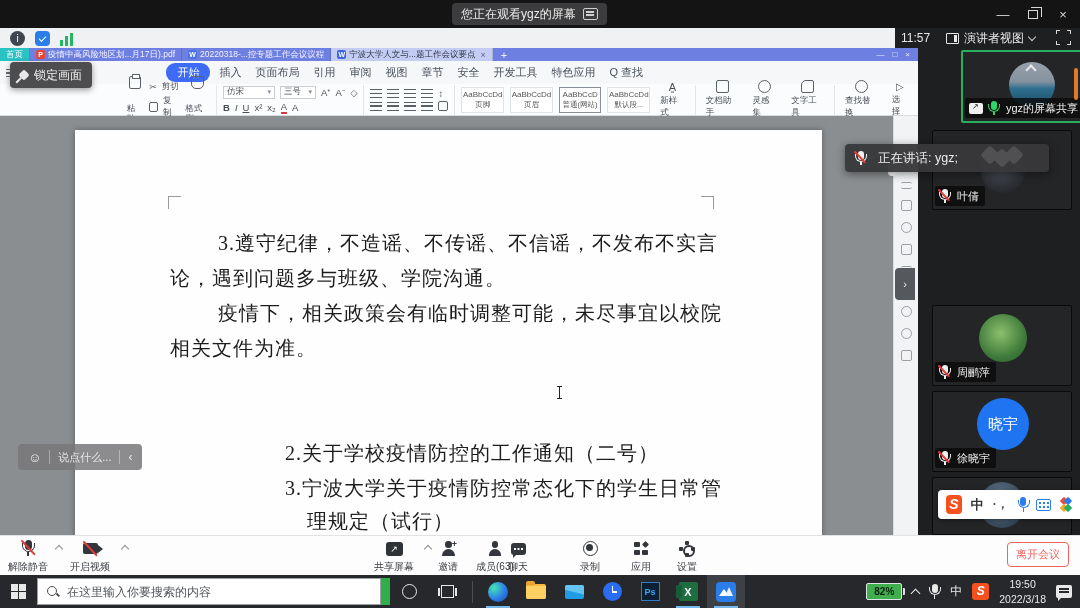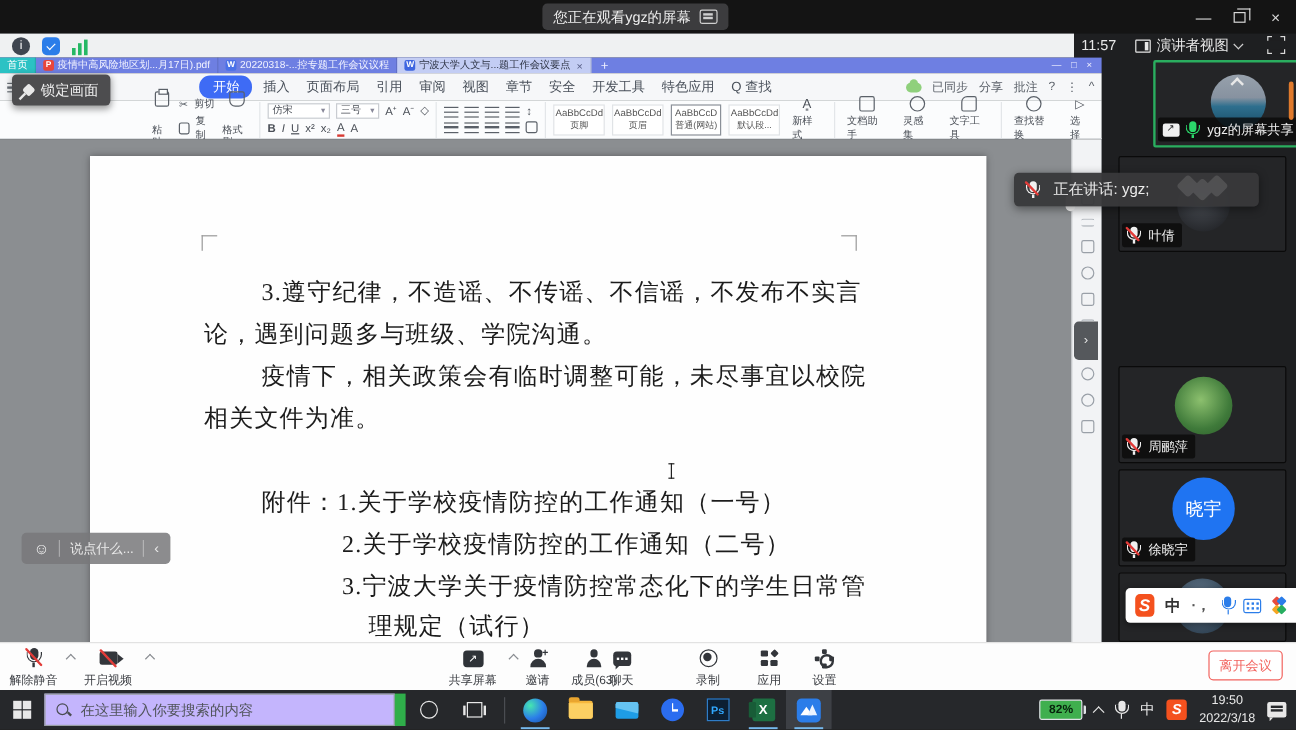--- a/index.html
+++ b/index.html
@@ -186,21 +186,21 @@
   .gridic::after { content:""; position:absolute; right:0.5px; top:0.5px; width:5px; height:5px; background:#33363b; transform:rotate(45deg); border-radius:1px; }
   .gearic { position:relative; width:15px; height:15px; }
   .gearic::before { content:""; position:absolute; left:3.5px; top:3.5px; width:8px; height:8px; border-radius:50%; border:2.6px solid #33363b; }
   .gearic::after { content:""; position:absolute; left:5.6px; top:-0.5px; width:4px; height:4px; background:#33363b; box-shadow:0 12px 0 #33363b, -6px 6px 0 #33363b, 6px 6px 0 #33363b; border-radius:1px; }
   .leavebtn { position:absolute; right:11px; top:6px; width:62px; height:25px; border:1px solid #f2635e; border-radius:4px; color:#f2635e; font-size:11px; background:#fff; display:flex; align-items:center; justify-content:center; }
 
   
   .taskbar { left:0; top:575px; width:1080px; height:33px; background:#26282b; z-index:50; display:flex; align-items:center; }
   .winlogo { position:relative; width:15px; height:15px; margin:0 11px; }
   .winlogo::before { content:""; position:absolute; left:0; top:0; width:7px; height:7px; background:#e8e8e8; box-shadow:8px 0 #e8e8e8, 0 8px #e8e8e8, 8px 8px #e8e8e8; }
-  .searchbox { width:292px; height:27px; background:#c4b5fd; border:1px solid #9aa0a6; display:flex; align-items:center; gap:8px; padding:0 9px; }
+  .searchbox { width:344px; height:27px; background:#ffffff; border:1px solid #9aa0a6; display:flex; align-items:center; gap:8px; padding:0 9px; }
   .searchic { position:relative; width:12px; height:12px; }
   .searchic::before { content:""; position:absolute; left:0; top:0; width:8px; height:8px; border:1.5px solid #4a4d52; border-radius:50%; }
   .searchic::after { content:""; position:absolute; left:8.5px; top:8.5px; width:4px; height:1.6px; background:#4a4d52; transform:rotate(45deg); }
   .searchbox input { border:none; outline:none; background:transparent; font-size:12px; color:#3c4043; width:240px; font-family:"Liberation Sans", sans-serif; }
   .searchbox input::placeholder { color:#50545a; opacity:1; }
   .greenstrip { width:9px; height:27px; background:#2fae4a; }
   .tb-ic { width:38px; height:33px; display:flex; align-items:center; justify-content:center; position:relative; }
   .tb-ic.open::after { content:""; position:absolute; left:7px; bottom:0; width:24px; height:2.5px; background:#76b9ed; }
   .tb-ic.focus { background:#3d4045; }
   .cortana { width:15px; height:15px; border:1.8px solid #e8e8e8; border-radius:50%; }
@@ -307,29 +307,20 @@
     <span class="mn">插入</span>
     <span class="mn">页面布局</span>
     <span class="mn">引用</span>
     <span class="mn">审阅</span>
     <span class="mn">视图</span>
     <span class="mn">章节</span>
     <span class="mn">安全</span>
     <span class="mn">开发工具</span>
     <span class="mn">特色应用</span>
     <span class="mn">Q <span>查找</span></span>
-    <div class="mright">
-      <span class="cloud"></span>
-      <span>已同步</span>
-      <span>分享</span>
-      <span>批注</span>
-      <span>?</span>
-      <span>⋮</span>
-      <span>^</span>
-    </div>
   </div>
 
   <div class="abs lock-tip">
     <span class="pin"></span>
     <span>锁定画面</span>
   </div>
 
   <div class="abs ribbon">
     <div style="width:124px"></div>
     <div class="rgroup">
@@ -447,21 +438,20 @@
   </div>
 
   <div class="abs canvas">
     <div class="page">
       <div class="cropmark cm-l" style="left:93px; top:66px;"></div>
       <div class="cropmark cm-r" style="left:626px; top:66px;"></div>
       <div class="docline" style="left:143px; top:100px;">3.遵守纪律，不造谣、不传谣、不信谣，不发布不实言</div>
       <div class="docline" style="left:95px;  top:135px;">论，遇到问题多与班级、学院沟通。</div>
       <div class="docline" style="left:95px;  top:205px;">相关文件为准。</div>
       <div class="docline" style="left:143px; top:170px;">疫情下，相关政策会有临时调整可能，未尽事宜以校院</div>
-      <div class="docline" style="left:143px; top:275px;">附件：1.关于学校疫情防控的工作通知（一号）</div>
       <div class="docline" style="left:210px; top:310px;">2.关于学校疫情防控的工作通知（二号）</div>
       <div class="docline" style="left:210px; top:345px;">3.宁波大学关于疫情防控常态化下的学生日常管</div>
       <div class="docline" style="left:232px; top:378px;">理规定（试行）</div>
       <div class="caret" style="left:484px; top:256px;"></div>
     </div>
     <div class="wps-side">
       <span class="sic"></span>
       <span class="sic ln"></span>
       <span class="sic"></span>
       <span class="sic rd"></span>

